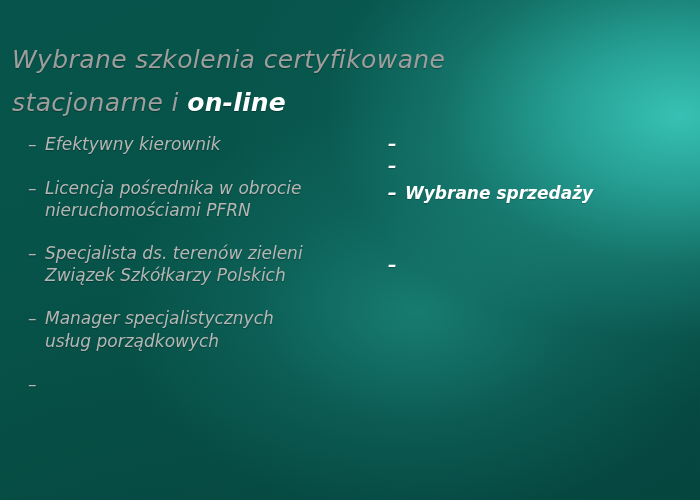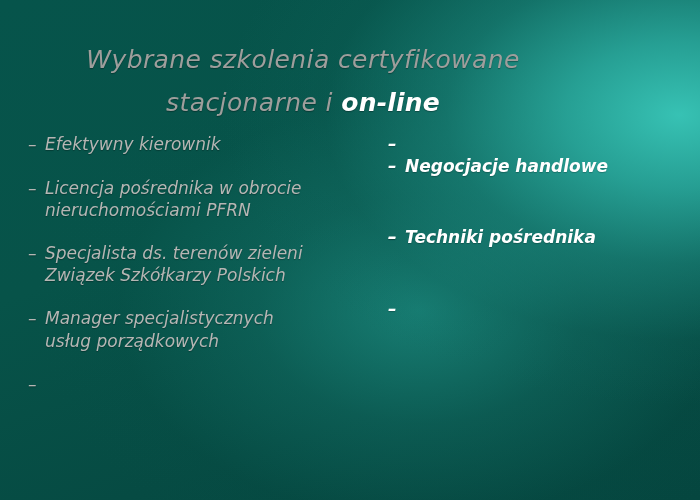--- a/index.html
+++ b/index.html
@@ -22,23 +22,22 @@
     background-image:
       radial-gradient(ellipse 520px 330px at 97% 23%, rgba(56,196,182,0.98) 0%, rgba(45,176,164,0.82) 22%, rgba(30,140,130,0.55) 45%, rgba(16,104,95,0.22) 68%, rgba(8,82,74,0.0) 88%),
       radial-gradient(ellipse 430px 300px at 60% 62%, rgba(38,166,154,0.55) 0%, rgba(26,130,120,0.30) 38%, rgba(10,88,80,0.05) 70%, rgba(7,80,72,0) 90%),
       linear-gradient(160deg, #06544b 0%, #075349 40%, #064b43 72%, #05463f 100%);
   }
 
   
   .title-block {
     position: absolute;
     top: 44px;
-    left: 6px;
+    left: 12px;
     width: 594px;
-    text-align: center;
     line-height: 1.30;
   }
   .title-line {
     font-family: "DejaVu Sans", sans-serif;
     font-size: 25px;
     font-style: italic;
     font-weight: normal;
     letter-spacing: 0.4px;
     color: #9e9e9c;
     text-shadow: 0 1px 1px rgba(0,0,0,0.30);
@@ -127,20 +126,20 @@
 nieruchomościami PFRN</span></div>
       <div class="entry e2"><span class="dash">–</span><span>Specjalista ds. terenów zieleni
 Związek Szkółkarzy Polskich</span></div>
       <div class="entry e3"><span class="dash">–</span><span>Manager specjalistycznych
 usług porządkowych</span></div>
       <div class="entry e4"><span class="dash">–</span></div>
     </div>
 
     <div class="col col-right">
       <div class="entry e0"><span class="dash">–</span></div>
-      <div class="entry e1"><span class="dash">–</span><span>Negocjacje handlowe</span></div>
+      <div class="entry e1"><span class="dash">–</span></div>
       <div class="entry e2"><span class="dash">–</span></div>
-      <div class="entry e3"><span class="dash">–</span><span>Techniki pośrednika</span></div>
+      <div class="entry e3"><span class="dash">–</span><span>Wybrane sprzedaży</span></div>
       <div class="entry e4"><span class="dash">–</span></div>
     </div>
 
   </div>
 </div>
 
 </body></html>

